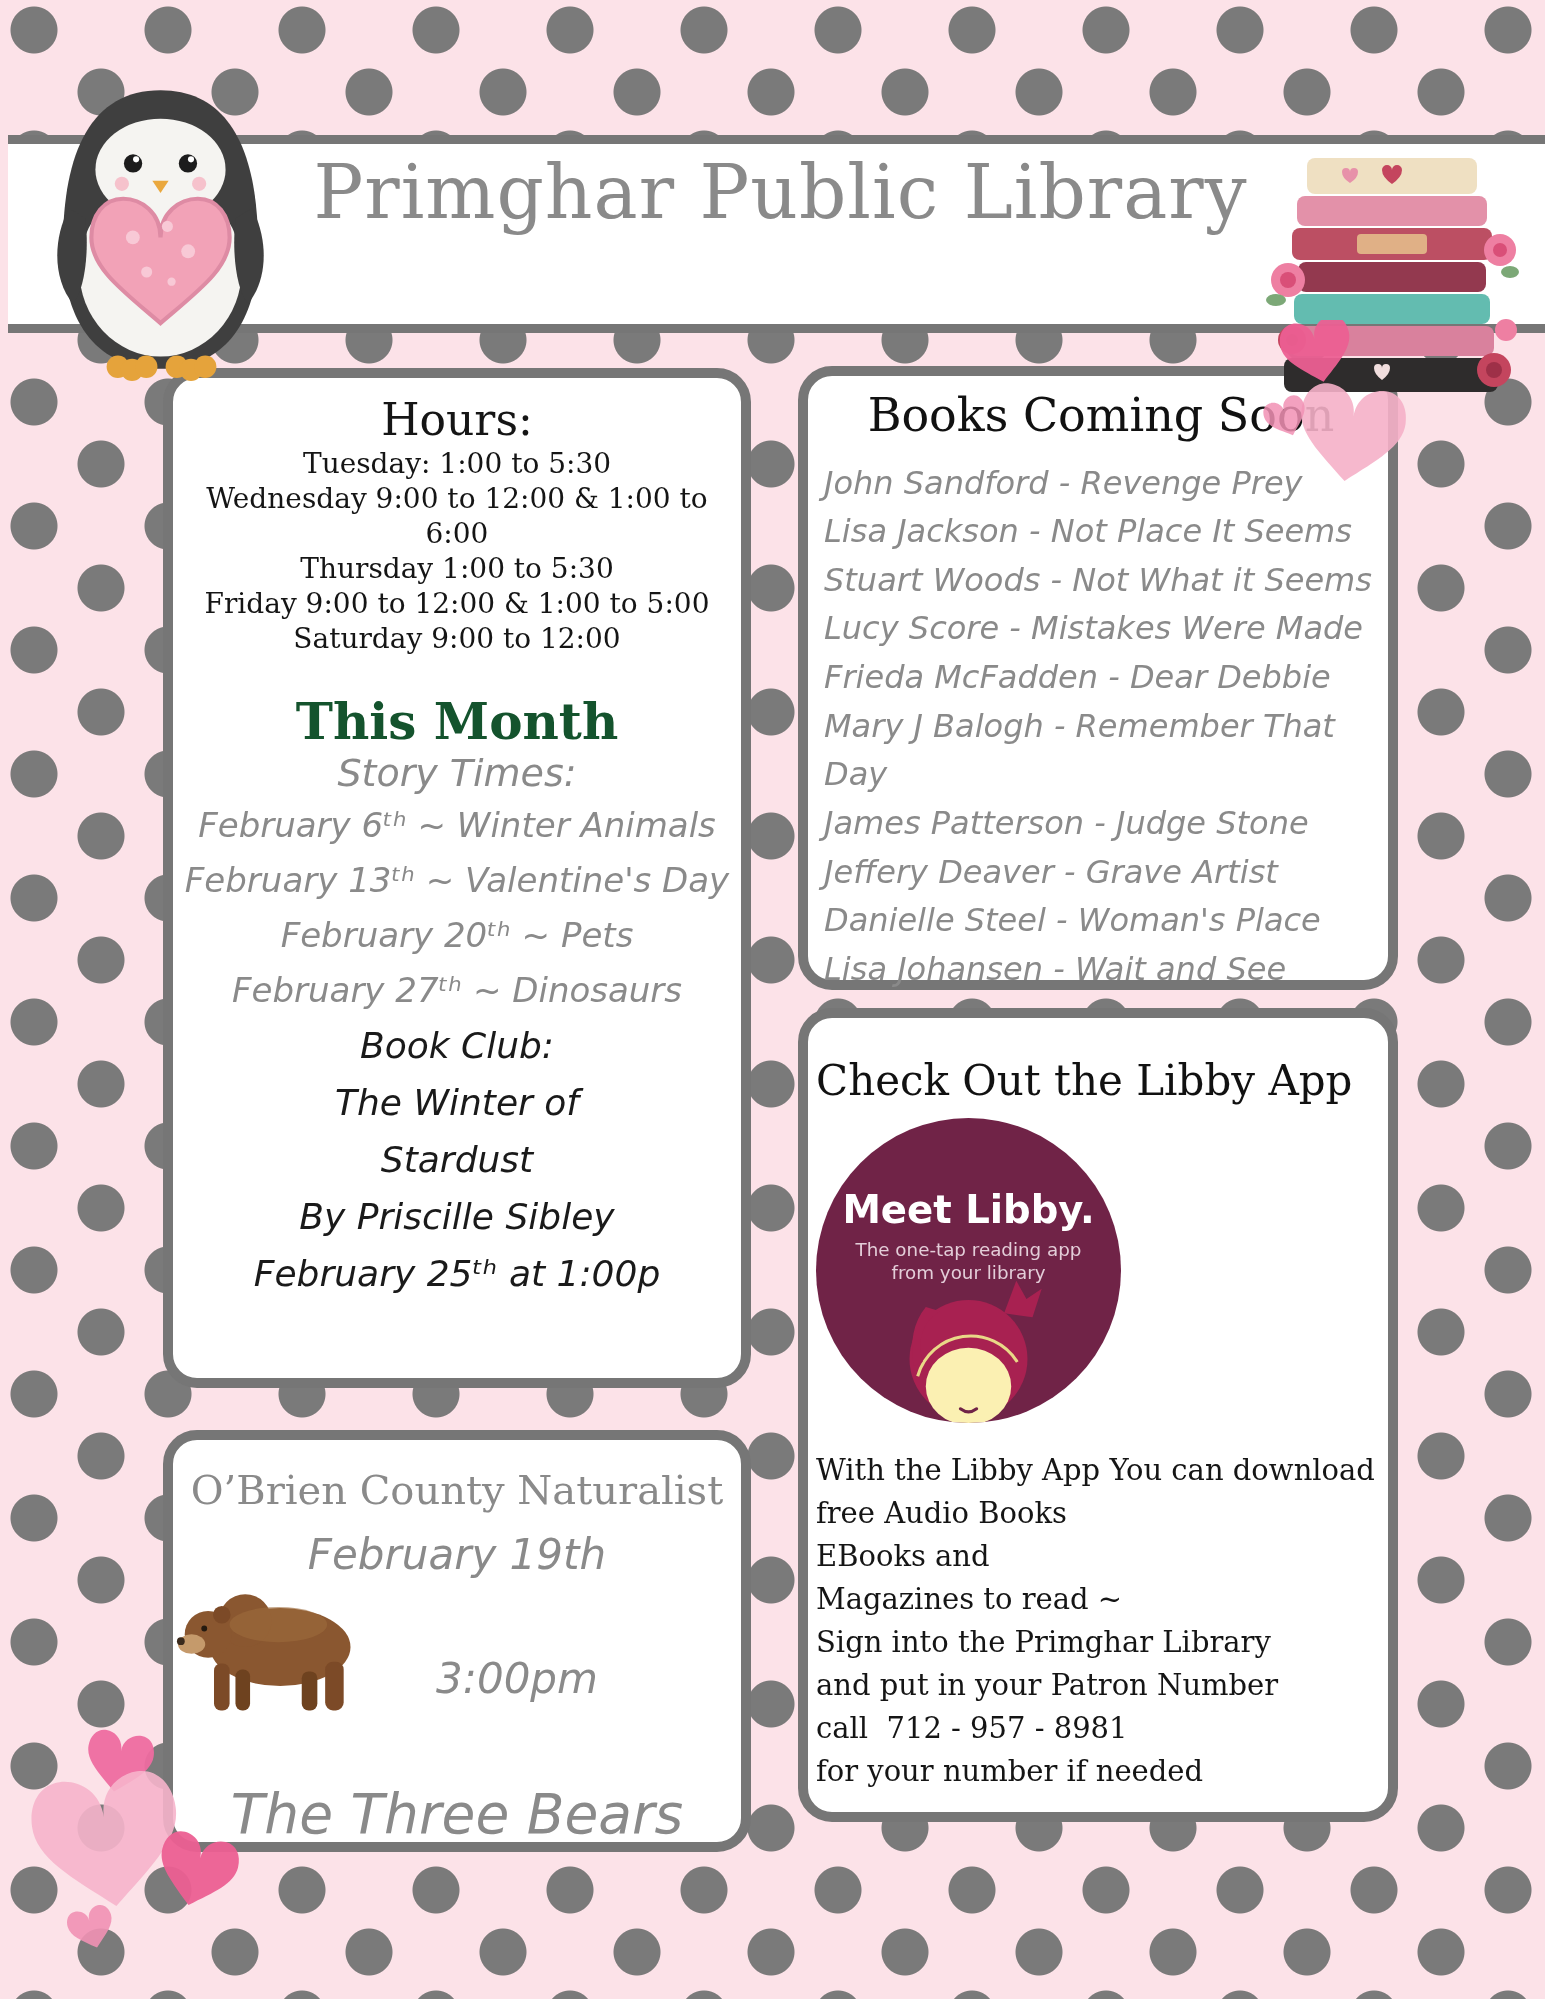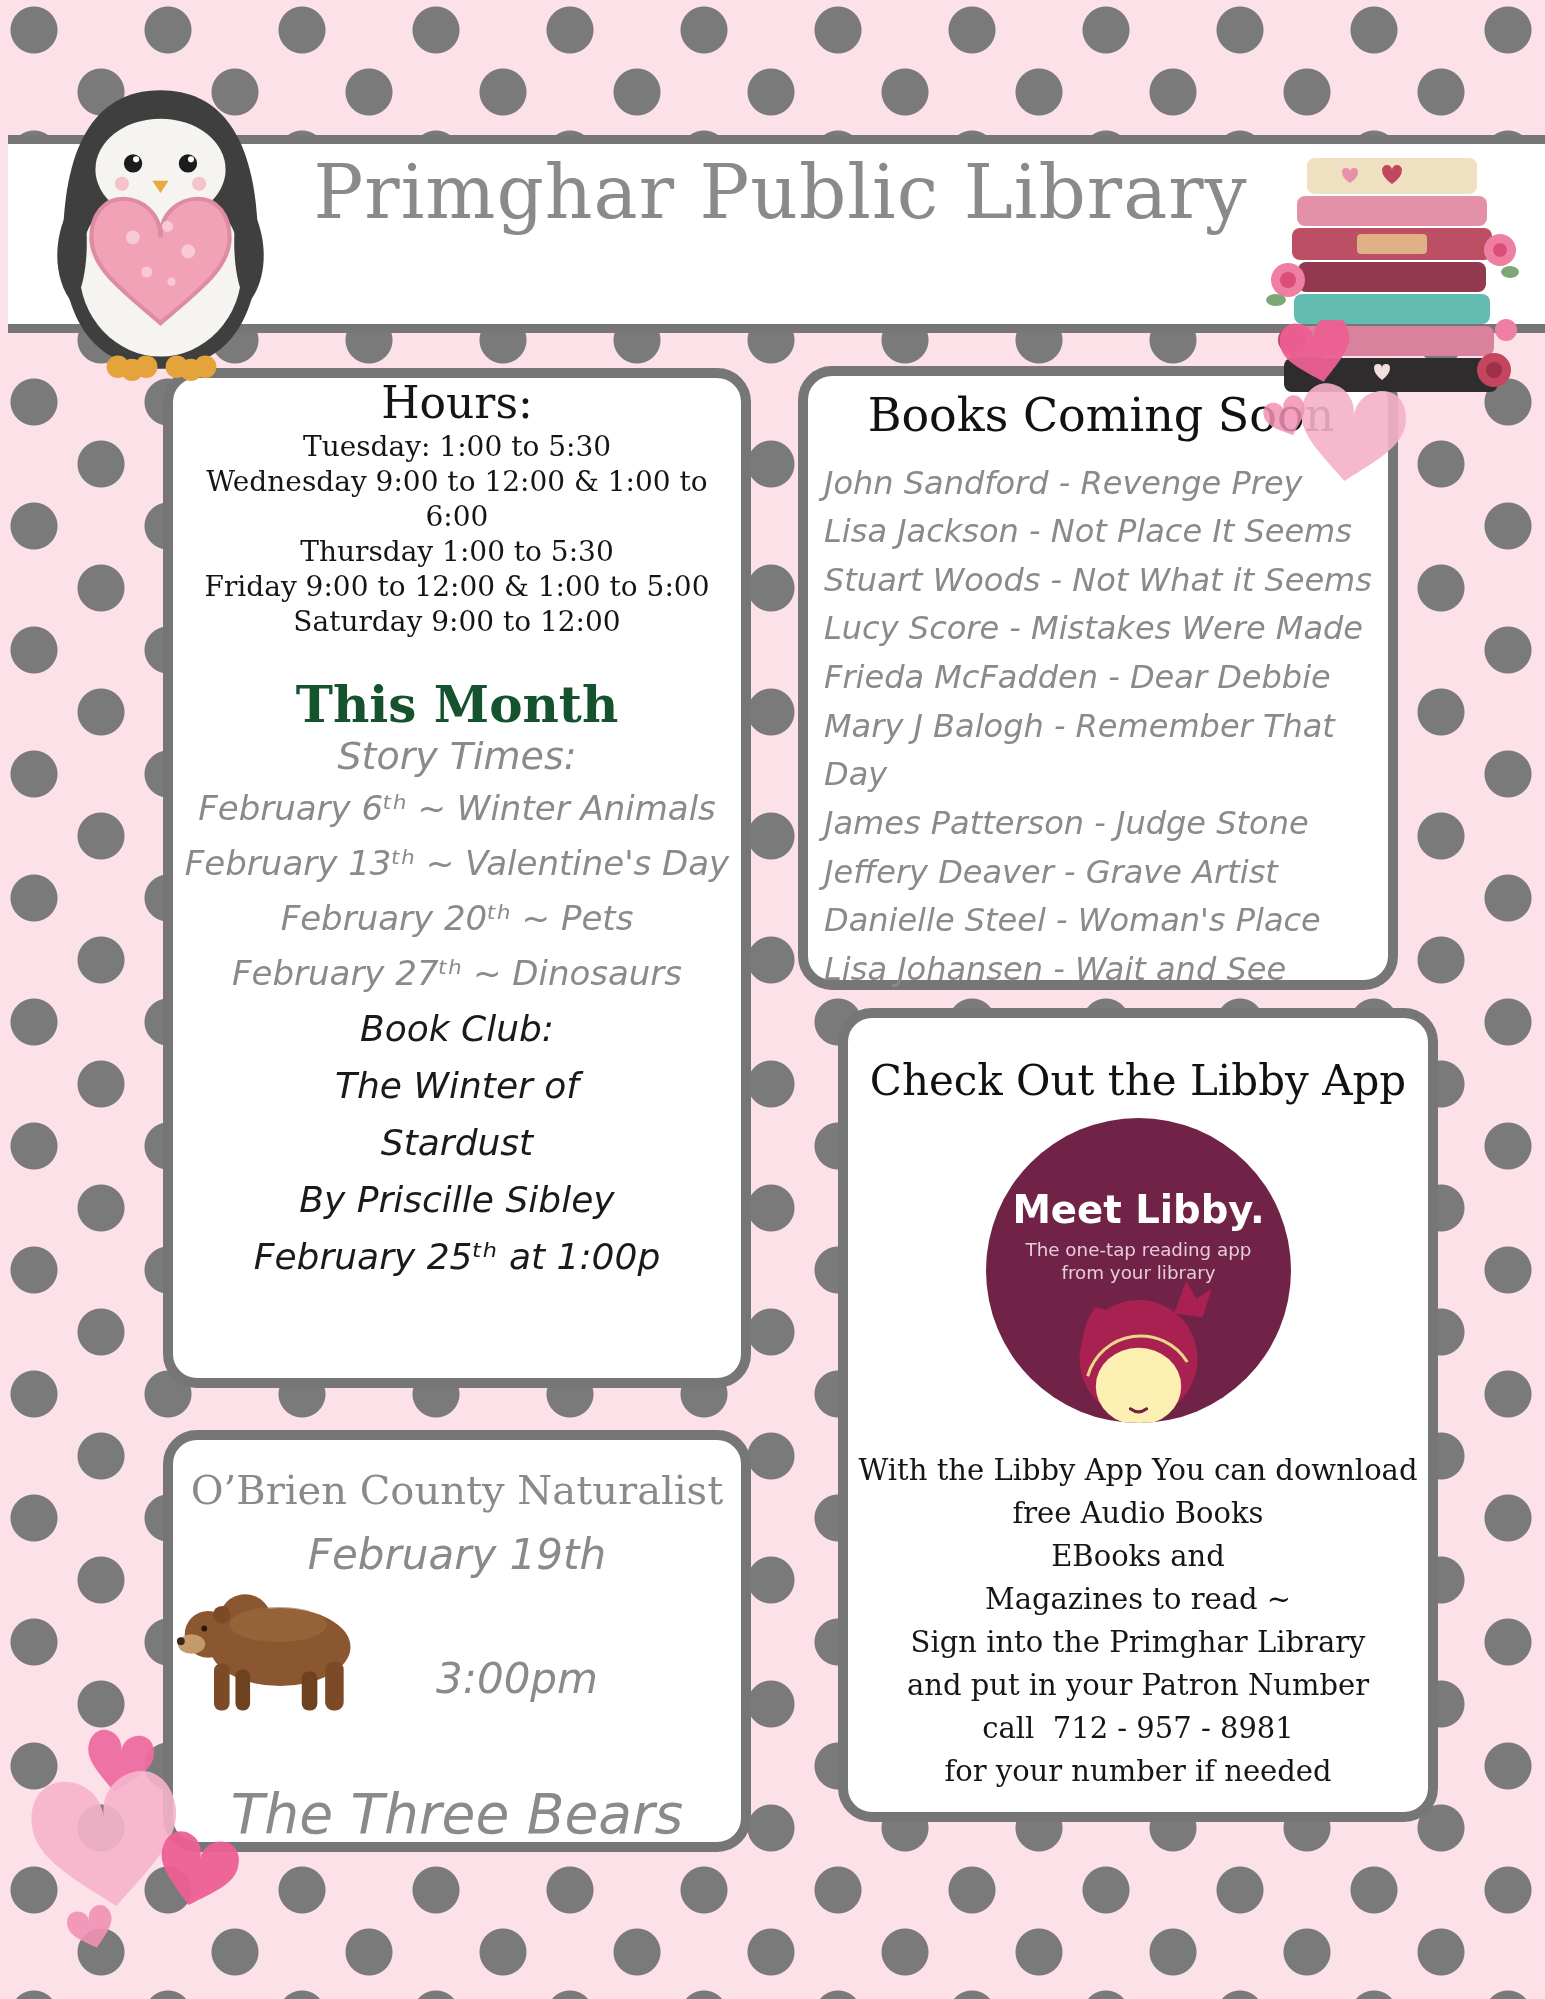--- a/index.html
+++ b/index.html
@@ -25,34 +25,34 @@
     font-size:38px;color:#8a8a8a;font-style:italic;
     font-family:"DejaVu Sans","Liberation Sans",sans-serif;line-height:1.0;
   }
   .card{
     position:absolute;background:#ffffff;border:10px solid #767676;
     border-radius:34px;box-sizing:border-box;z-index:2;
   }
   .hw{font-family:"DejaVu Sans","Liberation Sans",sans-serif;font-style:italic;}
   .gray{color:#8a8a8a;}
 
-  #hours-box{left:163px;top:368px;width:588px;height:1020px;padding:0 8px;}
+  #hours-box{left:163px;top:368px;width:588px;height:1020px;padding:17px 8px;}
   .hours-heading{font-size:44px;color:#151515;text-align:center;line-height:1.15;}
   .hours-line{font-size:28px;color:#151515;text-align:center;line-height:1.25;}
   .thismonth-heading{font-size:50px;font-weight:bold;color:#14532d;text-align:center;margin-top:38px;line-height:1.1;}
   .storytimes-label{font-size:38px;text-align:center;line-height:1.3;}
   .story-line{font-size:34px;text-align:center;line-height:1.62;}
   .bookclub-line{font-size:36px;color:#1a1a1a;text-align:center;line-height:1.58;}
 
   #books-box{left:798px;top:366px;width:600px;height:624px;padding:14px 10px 10px 16px;}
   .books-heading{font-size:46px;color:#111;text-align:center;line-height:1.1;}
   .book-item{font-size:32px;line-height:1.52;text-align:left;}
   .books-list{margin-top:18px;}
 
-  #libby-box{left:798px;top:1008px;width:600px;height:814px;padding:40px 8px 10px 8px;text-align:center;margin-left:40px;}
+  #libby-box{left:798px;top:1008px;width:600px;height:814px;padding:40px 8px 10px 8px;}
   .libby-heading{font-size:42px;color:#111;line-height:1.1;}
   .libby-logo-wrap{margin-top:14px;}
   .libby-line{font-size:29px;color:#151515;line-height:1.48;white-space:pre-wrap;}
   .libby-text{margin-top:22px;}
 
   #naturalist-box{left:163px;top:1430px;width:588px;height:422px;padding:28px 6px;text-align:center;}
   .nat-heading{font-size:40px;color:#8a8a8a;line-height:1.1;}
   .nat-date{font-size:42px;line-height:1.2;margin-top:18px;}
   .nat-time{font-size:42px;line-height:1.2;margin-top:74px;margin-left:120px;}
   .nat-title{font-size:55px;line-height:1.2;margin-top:76px;}

